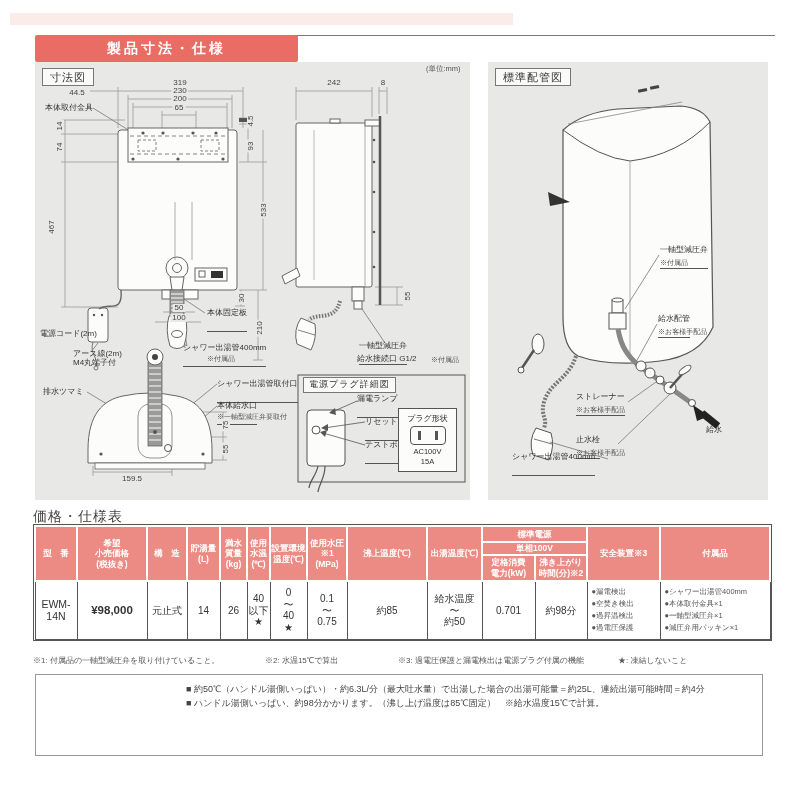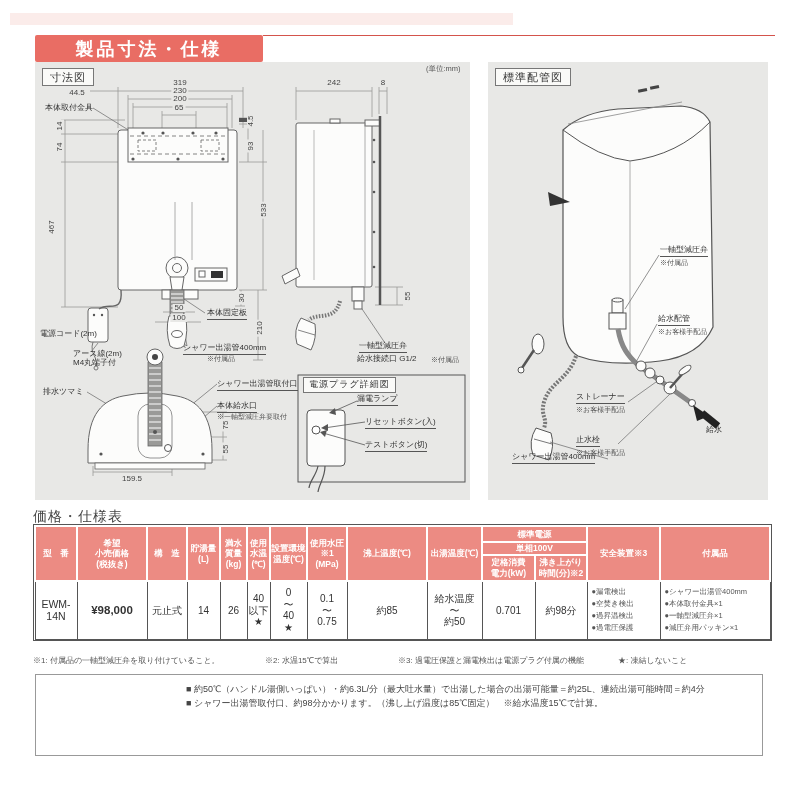--- a/index.html
+++ b/index.html
@@ -3,32 +3,32 @@
 <meta charset="utf-8">
 <style>
   html,body{margin:0;padding:0;}
   body{
     width:800px;height:800px;position:relative;background:#fff;
     font-family:"Liberation Sans", sans-serif;color:#333;overflow:hidden;
   }
   
   .topband{position:absolute;left:10px;top:13px;width:503px;height:12px;background:#fbecea;}
   .topline{position:absolute;left:263px;top:35px;width:512px;height:1px;background:#d4534c;}
-  .badge{position:absolute;left:35px;top:35px;width:228px;height:27px;background:#e96d64;
-    color:#fff;font-size:18px;font-weight:bold;letter-spacing:3px;
+  .badge{position:absolute;left:35px;top:35px;width:263px;height:27px;background:#e96d64;
+    color:#fff;font-size:14px;font-weight:bold;letter-spacing:3px;
     display:flex;align-items:center;justify-content:center;border-radius:2px;}
   
   .panel{position:absolute;top:62px;background:#e8e8e6;}
   #panel-dim{left:35px;width:435px;height:438px;}
   #panel-pipe{left:488px;width:280px;height:438px;}
   .panel svg{position:absolute;left:0;top:0;}
   .panel-tag{position:absolute;background:#fafaf8;border:1px solid #777;color:#333;
     font-size:11px;line-height:1.3;padding:1px 7px;letter-spacing:1px;white-space:nowrap;}
   .lbl{position:absolute;font-size:8px;color:#333;white-space:nowrap;line-height:1.1;}
-  .lbl-u{border-bottom:1px solid #555;padding-bottom:1px;}
+  .lbl-u{border-bottom:1px solid #555;padding-bottom:13px;}
   .lbl-s{font-size:7px;color:#555;}
   .dim{position:absolute;font-size:8px;color:#444;white-space:nowrap;line-height:1;
     transform:translate(-50%,-50%);background:#e8e8e6;padding:0 2px;}
   .vdim{position:absolute;font-size:8px;color:#444;white-space:nowrap;line-height:1;
     transform:translate(-50%,-50%) rotate(-90deg);background:#e8e8e6;padding:0 2px;}
   .unit-note{position:absolute;font-size:7.5px;color:#555;}
   
   .plugshape{position:absolute;left:363px;top:346px;width:59px;height:64px;background:#fcfcfb;
     border:1px solid #555;display:flex;flex-direction:column;align-items:center;justify-content:space-between;
     padding:4px 0 5px 0;box-sizing:border-box;}
@@ -281,20 +281,29 @@
   <span class="dim" style="left:348px;top:21px">8</span>
   <span class="vdim" style="left:373px;top:234px">55</span>
   <span class="lbl lbl-u" style="left:324px;top:280px">一軸型減圧弁</span>
   <span class="lbl" style="left:322px;top:293px">給水接続口 G1/2</span>
   <span class="lbl lbl-s" style="left:396px;top:294px">※付属品</span>
 
   <span class="panel-tag" style="left:268px;top:315px;font-size:9px;padding:1px 5px">電源プラグ詳細図</span>
   <span class="lbl lbl-u" style="left:322px;top:333px">漏電ランプ</span>
   <span class="lbl lbl-u" style="left:330px;top:356px">リセットボタン(入)</span>
   <span class="lbl lbl-u" style="left:330px;top:379px">テストボタン(切)</span>
+  <div class="plugshape">
+    <span class="ps-title">プラグ形状</span>
+    <span class="plug-face">
+        <i></i>
+        <i></i>
+      </span>
+    <span class="ps-spec">AC100V
+15A</span>
+  </div>
 </div>
 
 <div class="panel" id="panel-pipe">
   <svg width="280" height="438" viewBox="0 0 280 438">
 
     <path d="M75,68 Q95,50 130,47 L193,44 Q215,46 222,60 L225,265 Q212,294 172,299 Q120,305 90,294 Q75,286 75,255 Z" fill="#fcfcfb" stroke="#555" stroke-width="1.2"></path>
     <path d="M75,68 Q112,96 142,99 Q190,93 222,60" fill="none" stroke="#555" stroke-width="1"></path>
     <path d="M80,62 L194,40" fill="none" stroke="#888" stroke-width="0.8"></path>
     <line x1="142" y1="99" x2="142" y2="298" stroke="#999" stroke-width="0.8"></line>
     <rect x="150" y="27" width="9" height="3" fill="#444" transform="rotate(-12 154 28)"></rect>
@@ -441,15 +450,15 @@
 </div>
 
 <span class="foot" style="left:33px">※1: 付属品の一軸型減圧弁を取り付けていること。</span>
 <span class="foot" style="left:265px">※2: 水温15℃で算出</span>
 <span class="foot" style="left:398px">※3: 過電圧保護と漏電検出は電源プラグ付属の機能</span>
 <span class="foot" style="left:618px">★: 凍結しないこと</span>
 
 <div id="notice">
   <div class="notice-body">
     <p class="n-main">■ 約50℃（ハンドル湯側いっぱい）・約6.3L/分（最大吐水量）で出湯した場合の出湯可能量＝約25L、連続出湯可能時間＝約4分</p>
-    <p class="n-main">■ シャワー出湯管取付口、約98分かかります。（沸し上げ温度は85℃固定）　※給水温度15℃で計算。</p>
+    <p class="n-main">■ ハンドル湯側いっぱい、約98分かかります。（沸し上げ温度は85℃固定）　※給水温度15℃で計算。</p>
   </div>
 </div>
 
 </body></html>

